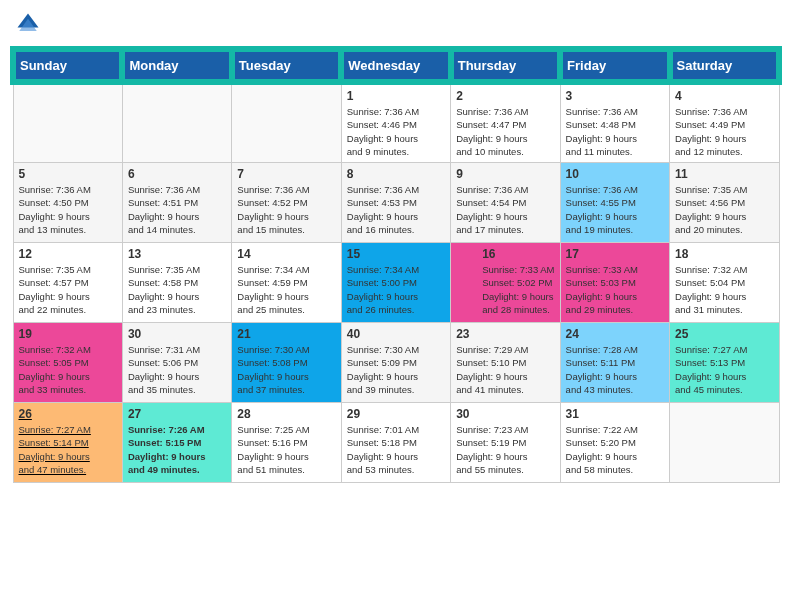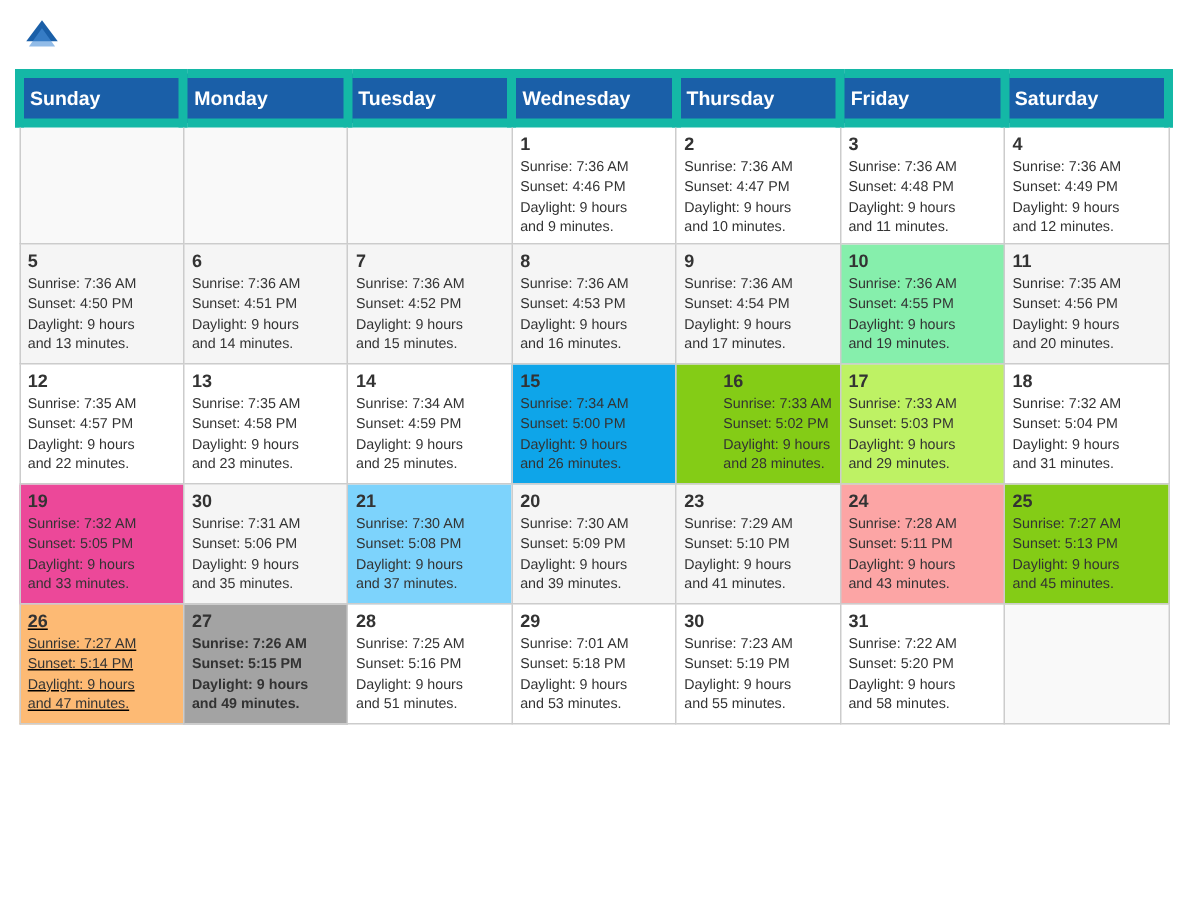--- a/index.html
+++ b/index.html
@@ -192,21 +192,21 @@
 Daylight: 9 hours
 and 16 minutes.</div>
         </td>
         <td style="background-color: rgb(245, 245, 245);">
           <div class="day-number">9</div>
           <div class="day-info" style="white-space: pre-line;">Sunrise: 7:36 AM
 Sunset: 4:54 PM
 Daylight: 9 hours
 and 17 minutes.</div>
         </td>
-        <td style="background-color: #86efac;">
+        <td style="background-color: #7dd3fc;">
           <div class="day-number">10</div>
           <div class="day-info" style="white-space: pre-line;">Sunrise: 7:36 AM
 Sunset: 4:55 PM
 Daylight: 9 hours
 and 19 minutes.</div>
         </td>
         <td style="background-color: rgb(245, 245, 245);">
           <div class="day-number">11</div>
           <div class="day-info" style="white-space: pre-line;">Sunrise: 7:35 AM
 Sunset: 4:56 PM
@@ -236,28 +236,28 @@
 Daylight: 9 hours
 and 25 minutes.</div>
         </td>
         <td style="background-color: #0ea5e9;">
           <div class="day-number">15</div>
           <div class="day-info" style="white-space: pre-line;">Sunrise: 7:34 AM
 Sunset: 5:00 PM
 Daylight: 9 hours
 and 26 minutes.</div>
         </td>
-        <td style="background-color: #84cc16; padding-left: 31px;">
+        <td style="background-color: #ec4899; padding-left: 31px;">
           <div class="day-number">16</div>
           <div class="day-info" style="white-space: pre-line;">Sunrise: 7:33 AM
 Sunset: 5:02 PM
 Daylight: 9 hours
 and 28 minutes.</div>
         </td>
-        <td style="background-color: #bef264;">
+        <td style="background-color: #ec4899;">
           <div class="day-number">17</div>
           <div class="day-info" style="white-space: pre-line;">Sunrise: 7:33 AM
 Sunset: 5:03 PM
 Daylight: 9 hours
 and 29 minutes.</div>
         </td>
         <td style="background-color: rgb(255, 255, 255);">
           <div class="day-number">18</div>
           <div class="day-info" style="white-space: pre-line;">Sunrise: 7:32 AM
 Sunset: 5:04 PM
@@ -273,65 +273,65 @@
 Daylight: 9 hours
 and 33 minutes.</div>
         </td>
         <td style="background-color: rgb(245, 245, 245);">
           <div class="day-number">30</div>
           <div class="day-info" style="white-space: pre-line;">Sunrise: 7:31 AM
 Sunset: 5:06 PM
 Daylight: 9 hours
 and 35 minutes.</div>
         </td>
-        <td style="background-color: #7dd3fc;">
+        <td style="background-color: #0ea5e9;">
           <div class="day-number">21</div>
           <div class="day-info" style="white-space: pre-line;">Sunrise: 7:30 AM
 Sunset: 5:08 PM
 Daylight: 9 hours
 and 37 minutes.</div>
         </td>
         <td style="background-color: rgb(245, 245, 245);">
-          <div class="day-number">20</div>
+          <div class="day-number">40</div>
           <div class="day-info" style="white-space: pre-line;">Sunrise: 7:30 AM
 Sunset: 5:09 PM
 Daylight: 9 hours
 and 39 minutes.</div>
         </td>
         <td style="background-color: rgb(245, 245, 245);">
           <div class="day-number">23</div>
           <div class="day-info" style="white-space: pre-line;">Sunrise: 7:29 AM
 Sunset: 5:10 PM
 Daylight: 9 hours
 and 41 minutes.</div>
         </td>
-        <td style="background-color: #fca5a5;">
+        <td style="background-color: #7dd3fc;">
           <div class="day-number">24</div>
           <div class="day-info" style="white-space: pre-line;">Sunrise: 7:28 AM
 Sunset: 5:11 PM
 Daylight: 9 hours
 and 43 minutes.</div>
         </td>
-        <td style="background-color: #84cc16;">
+        <td style="background-color: #5eead4;">
           <div class="day-number">25</div>
           <div class="day-info" style="white-space: pre-line;">Sunrise: 7:27 AM
 Sunset: 5:13 PM
 Daylight: 9 hours
 and 45 minutes.</div>
         </td>
       </tr>
       <tr>
         <td style="background-color: #fdba74; text-decoration: underline;">
           <div class="day-number">26</div>
           <div class="day-info" style="white-space: pre-line;">Sunrise: 7:27 AM
 Sunset: 5:14 PM
 Daylight: 9 hours
 and 47 minutes.</div>
         </td>
-        <td style="background-color: #a3a3a3; margin-left: 25px;">
+        <td style="background-color: #5eead4; margin-left: 25px;">
           <div class="day-number">27</div>
           <div class="day-info" style="white-space: pre-line; font-weight: bold;">Sunrise: 7:26 AM
 Sunset: 5:15 PM
 Daylight: 9 hours
 and 49 minutes.</div>
         </td>
         <td style="background-color: rgb(255, 255, 255);">
           <div class="day-number">28</div>
           <div class="day-info" style="white-space: pre-line;">Sunrise: 7:25 AM
 Sunset: 5:16 PM

